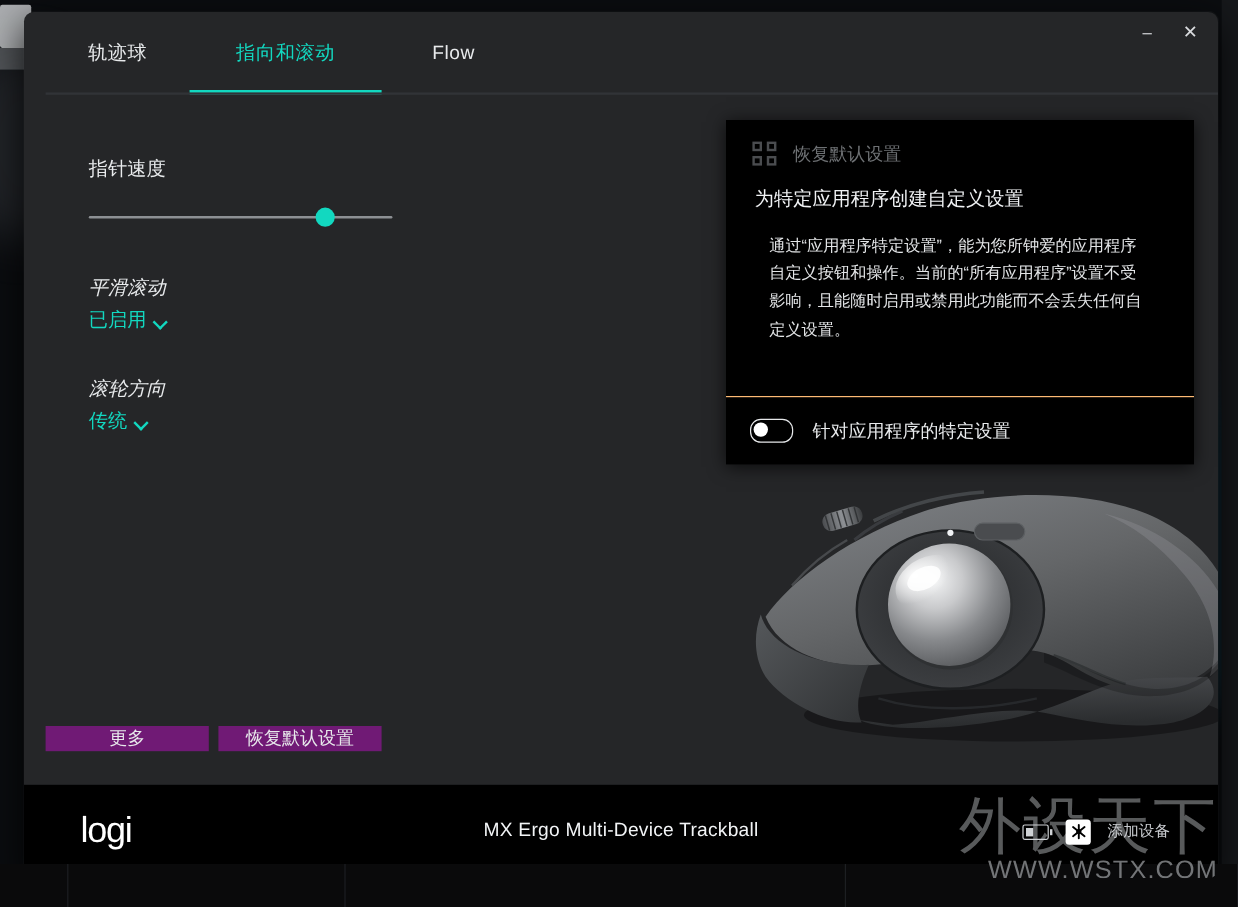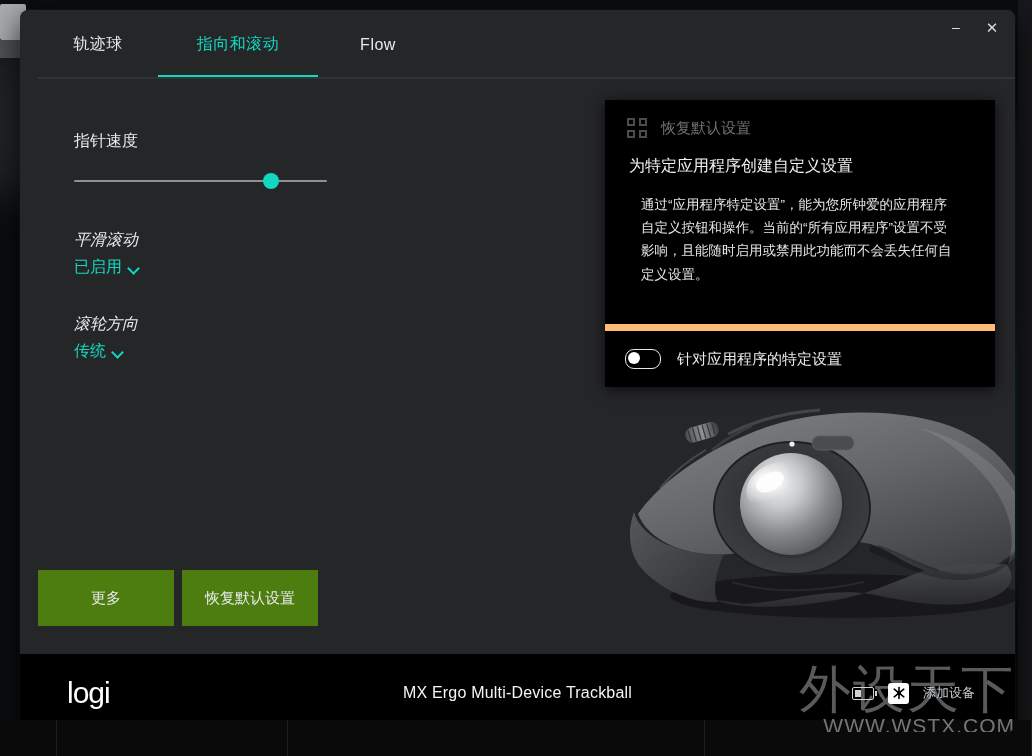--- a/index.html
+++ b/index.html
@@ -231,27 +231,27 @@
 
   
   .actions {
     position: absolute;
     left: 18px;
     bottom: 28px;
     display: flex;
     gap: 8px;
   }
   .btn {
-    background: #4d7c0f;
+    background: #701a75;
     color: #e7e9eb;
     border: none;
     font-size: 15px;
     font-family: inherit;
     padding: 0 22px;
-    height: 56px;
+    height: 21px;
     min-width: 136px;
     cursor: default;
     user-select: none;
   }
 
   
   .product {
     position: absolute;
     left: 600px;
     top: 325px;
@@ -303,21 +303,21 @@
     user-select: none;
   }
   .popup-text {
     color: #e3e5e7;
     font-size: 13.5px;
     line-height: 1.72;
     margin: 12px;
     user-select: none;
   }
   .popup-footer {
-    border-top: 7px solid #fdba74;
+    border-top: 1px solid #fdba74;
     height: 56px;
     display: flex;
     align-items: center;
     gap: 16px;
     padding: 0 20px;
     flex: 0 0 auto;
   }
   .toggle {
     width: 34px; height: 18px;
     border-radius: 9px;

